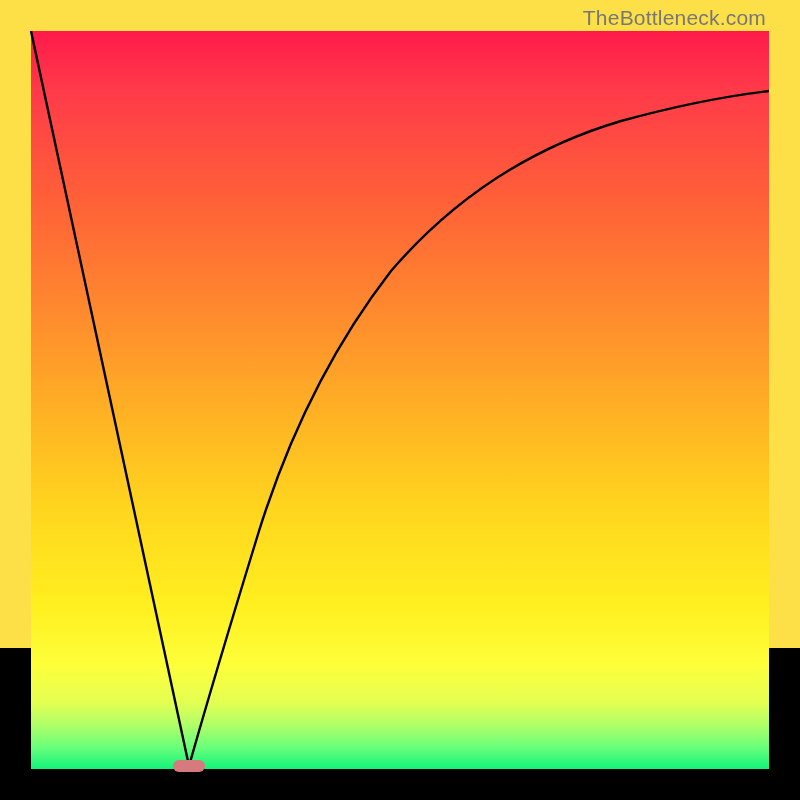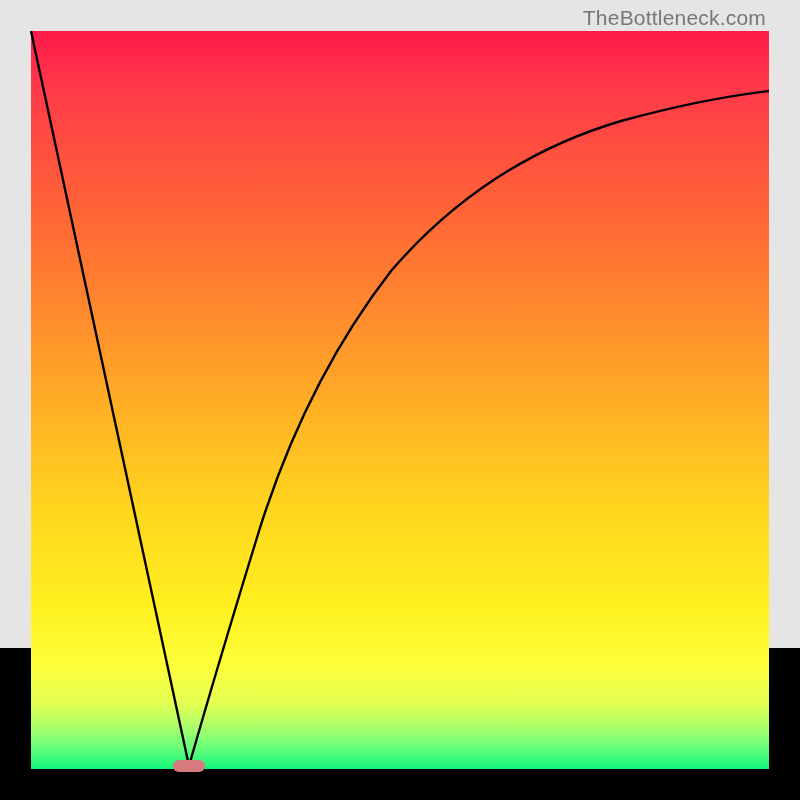--- a/index.html
+++ b/index.html
@@ -8,21 +8,21 @@
     width: 800px;
     height: 800px;
     background: #000;
     overflow: hidden;
     font-family: Arial, Helvetica, sans-serif;
   }
   .frame {
     position: relative;
     width: 800px;
     height: 648px;
-    background: #e5e5e5;
+    background: #fde047;
   }
   .plot-area {
     position: absolute;
     left: 31px;
     top: 31px;
     width: 738px;
     height: 738px;
     
     background: linear-gradient(
       to bottom,

